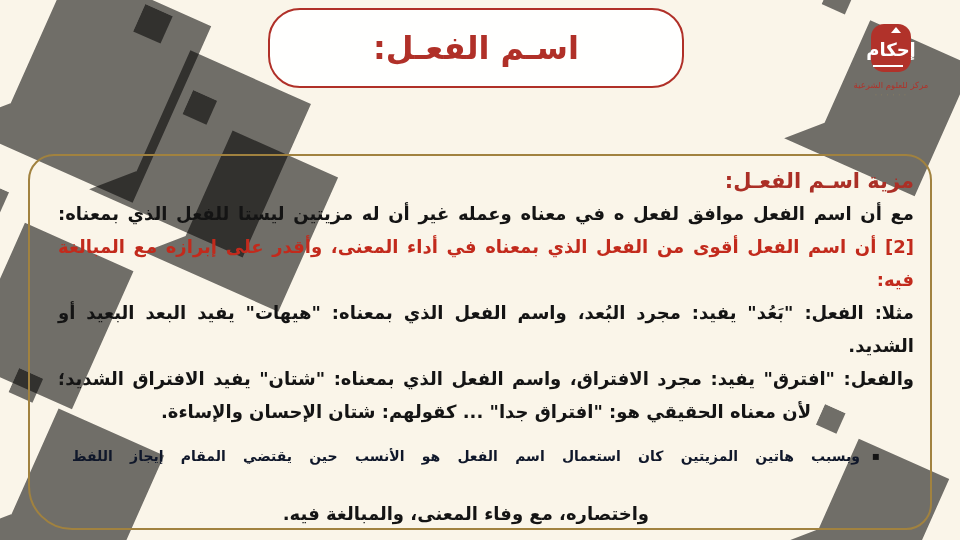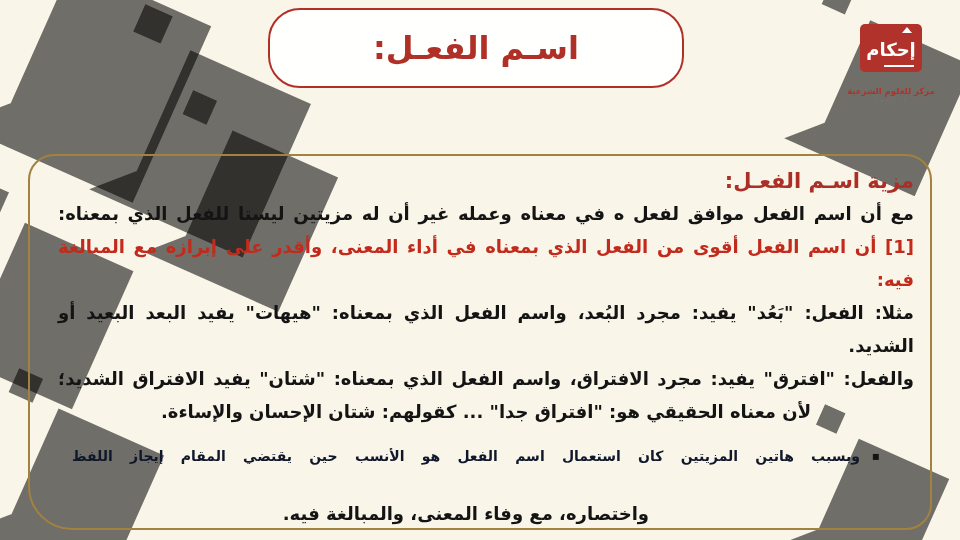--- a/index.html
+++ b/index.html
@@ -20,28 +20,28 @@
     background:rgba(255,255,255,.95);
     border:2px solid #B03028; border-radius:32px;
     display:flex; align-items:center; justify-content:center;
     box-sizing:border-box;
   }
   .title-text { color:#B03028; font-size:32px; font-weight:bold; direction:rtl; letter-spacing:1px; }
 
   
   .logo { position:absolute; top:24px; right:24px; width:90px; display:flex; flex-direction:column; align-items:center; }
   .logo-box {
-    width:62px; height:48px; background:#B1322A; border-radius:5px;
+    width:40px; height:48px; background:#B1322A; border-radius:13px;
     position:relative; display:flex; align-items:center; justify-content:center;
   }
   .logo-roof { position:absolute; top:3px; right:10px; width:0; height:0;
     border-left:5px solid transparent; border-right:5px solid transparent; border-bottom:6px solid #fff; }
   .logo-word { color:#fff; font-size:18px; font-weight:bold; direction:rtl; margin-top:3px; }
   .logo-underline { position:absolute; bottom:5px; right:8px; width:30px; height:2px; background:#fff; }
-  .logo-tagline { margin-top:14px; font-size:8.5px; font-weight:bold; color:#B1322A; direction:rtl; white-space:nowrap; }
+  .logo-tagline { margin-top:8px; font-size:8.5px; font-weight:normal; color:#B1322A; direction:rtl; white-space:nowrap; }
   .logo-sub { margin-top:1px; font-size:6px; color:#9C8A5A; letter-spacing:1px; }
 
   
   .content-box {
     position:absolute; left:28px; top:154px; width:904px; height:376px;
     border:2px solid #A1823F;
     border-radius:26px 26px 26px 44px;
     box-sizing:border-box;
     padding:10px 16px 0 28px;
     direction:rtl;
@@ -110,21 +110,21 @@
       <span class="logo-underline"></span>
     </div>
     <div class="logo-tagline">مركز للعلوم الشرعية</div>
     <div class="logo-sub">· · · · · ·</div>
   </div>
 
   <div class="content-box">
     <div class="c-heading">مزية اسـم الفعـل:</div>
 
     <div class="c-line">مع أن اسم الفعل موافق لفعل ه في معناه وعمله غير أن له مزيتين ليستا للفعل الذي بمعناه:</div>
-    <div class="c-line red">[1] أن اسم الفعل أقوى من الفعل الذي بمعناه في أداء المعنى، وأقدر على إبرازه مع المبالغة فيه:</div>
+    <div class="c-line red">[2] أن اسم الفعل أقوى من الفعل الذي بمعناه في أداء المعنى، وأقدر على إبرازه مع المبالغة فيه:</div>
     <div class="c-line">مثلا: الفعل: "بَعُد" يفيد: مجرد البُعد، واسم الفعل الذي بمعناه: "هيهات" يفيد البعد البعيد أو الشديد.</div>
     <div class="c-line">والفعل: "افترق" يفيد: مجرد الافتراق، واسم الفعل الذي بمعناه: "شتان" يفيد الافتراق الشديد؛</div>
     <div class="c-line center">لأن معناه الحقيقي هو: "افتراق جدا" ... كقولهم: شتان الإحسان والإساءة.</div>
 
     <div class="bullet-row">
       <span class="bullet-marker">▪</span>
       <div class="bullet-text">
         <div class="bullet-l1">وبسبب هاتين المزيتين كان استعمال اسم الفعل هو الأنسب حين يقتضي المقام إيجاز اللفظ</div>
         <div class="bullet-l2">واختصاره، مع وفاء المعنى، والمبالغة فيه.</div>
       </div>

